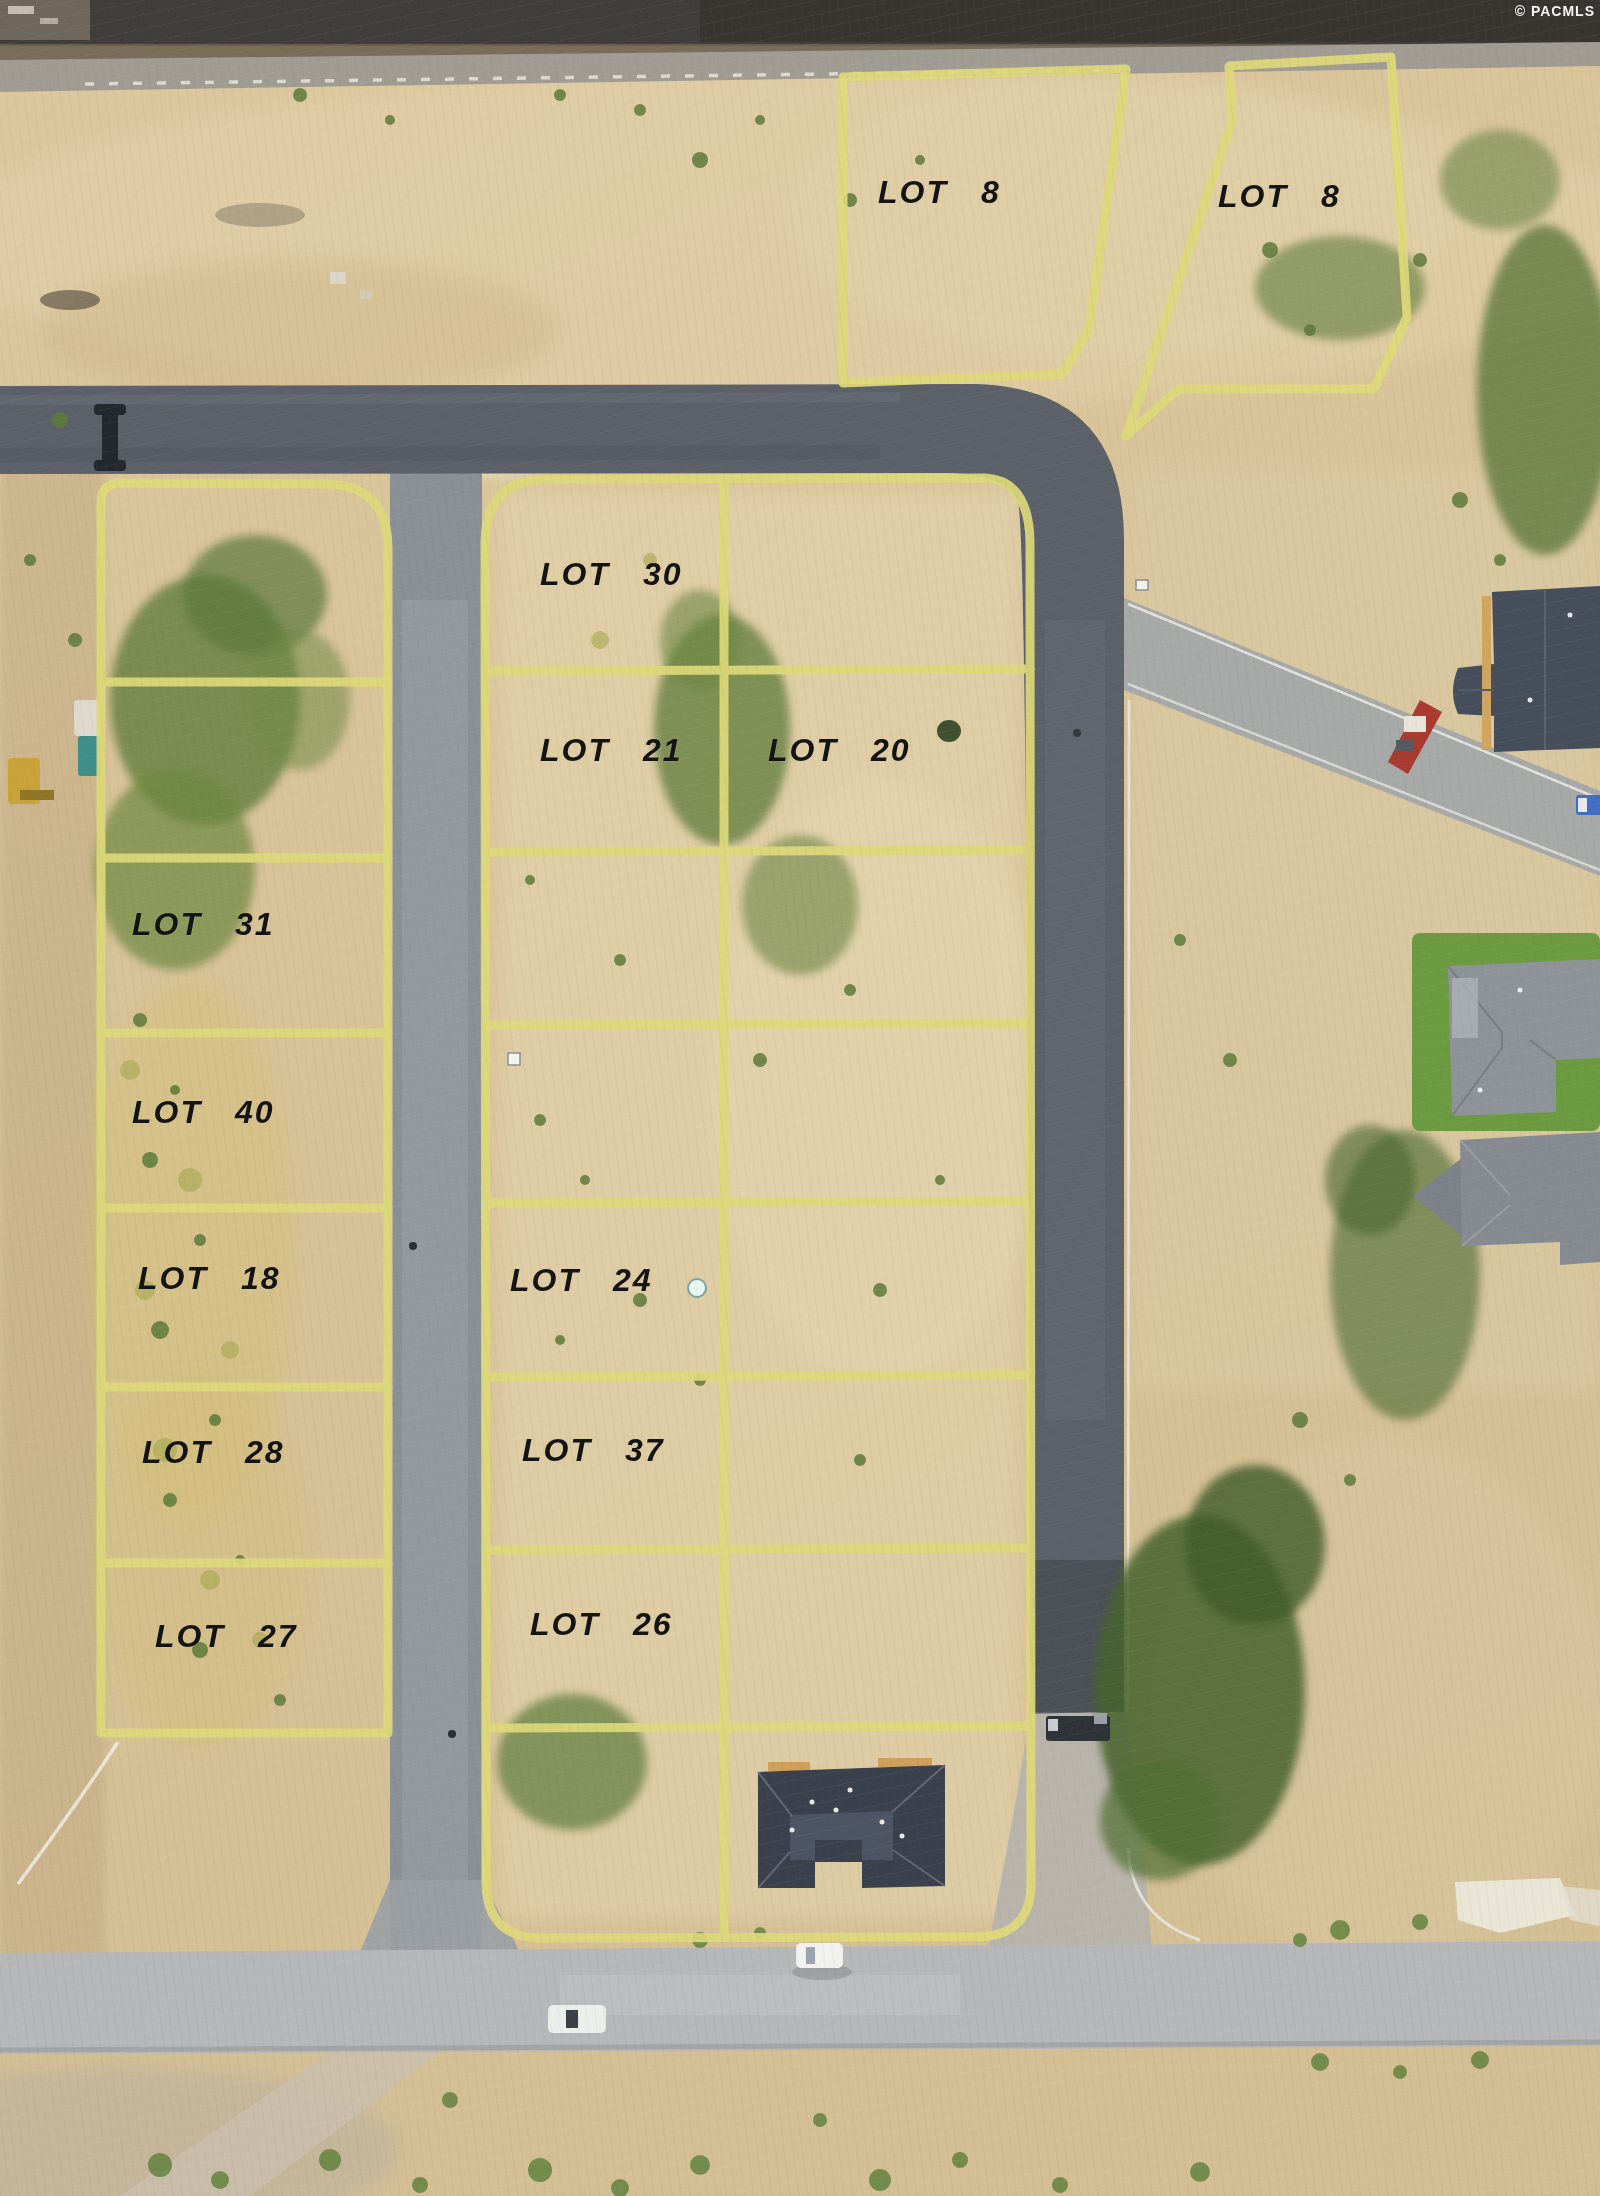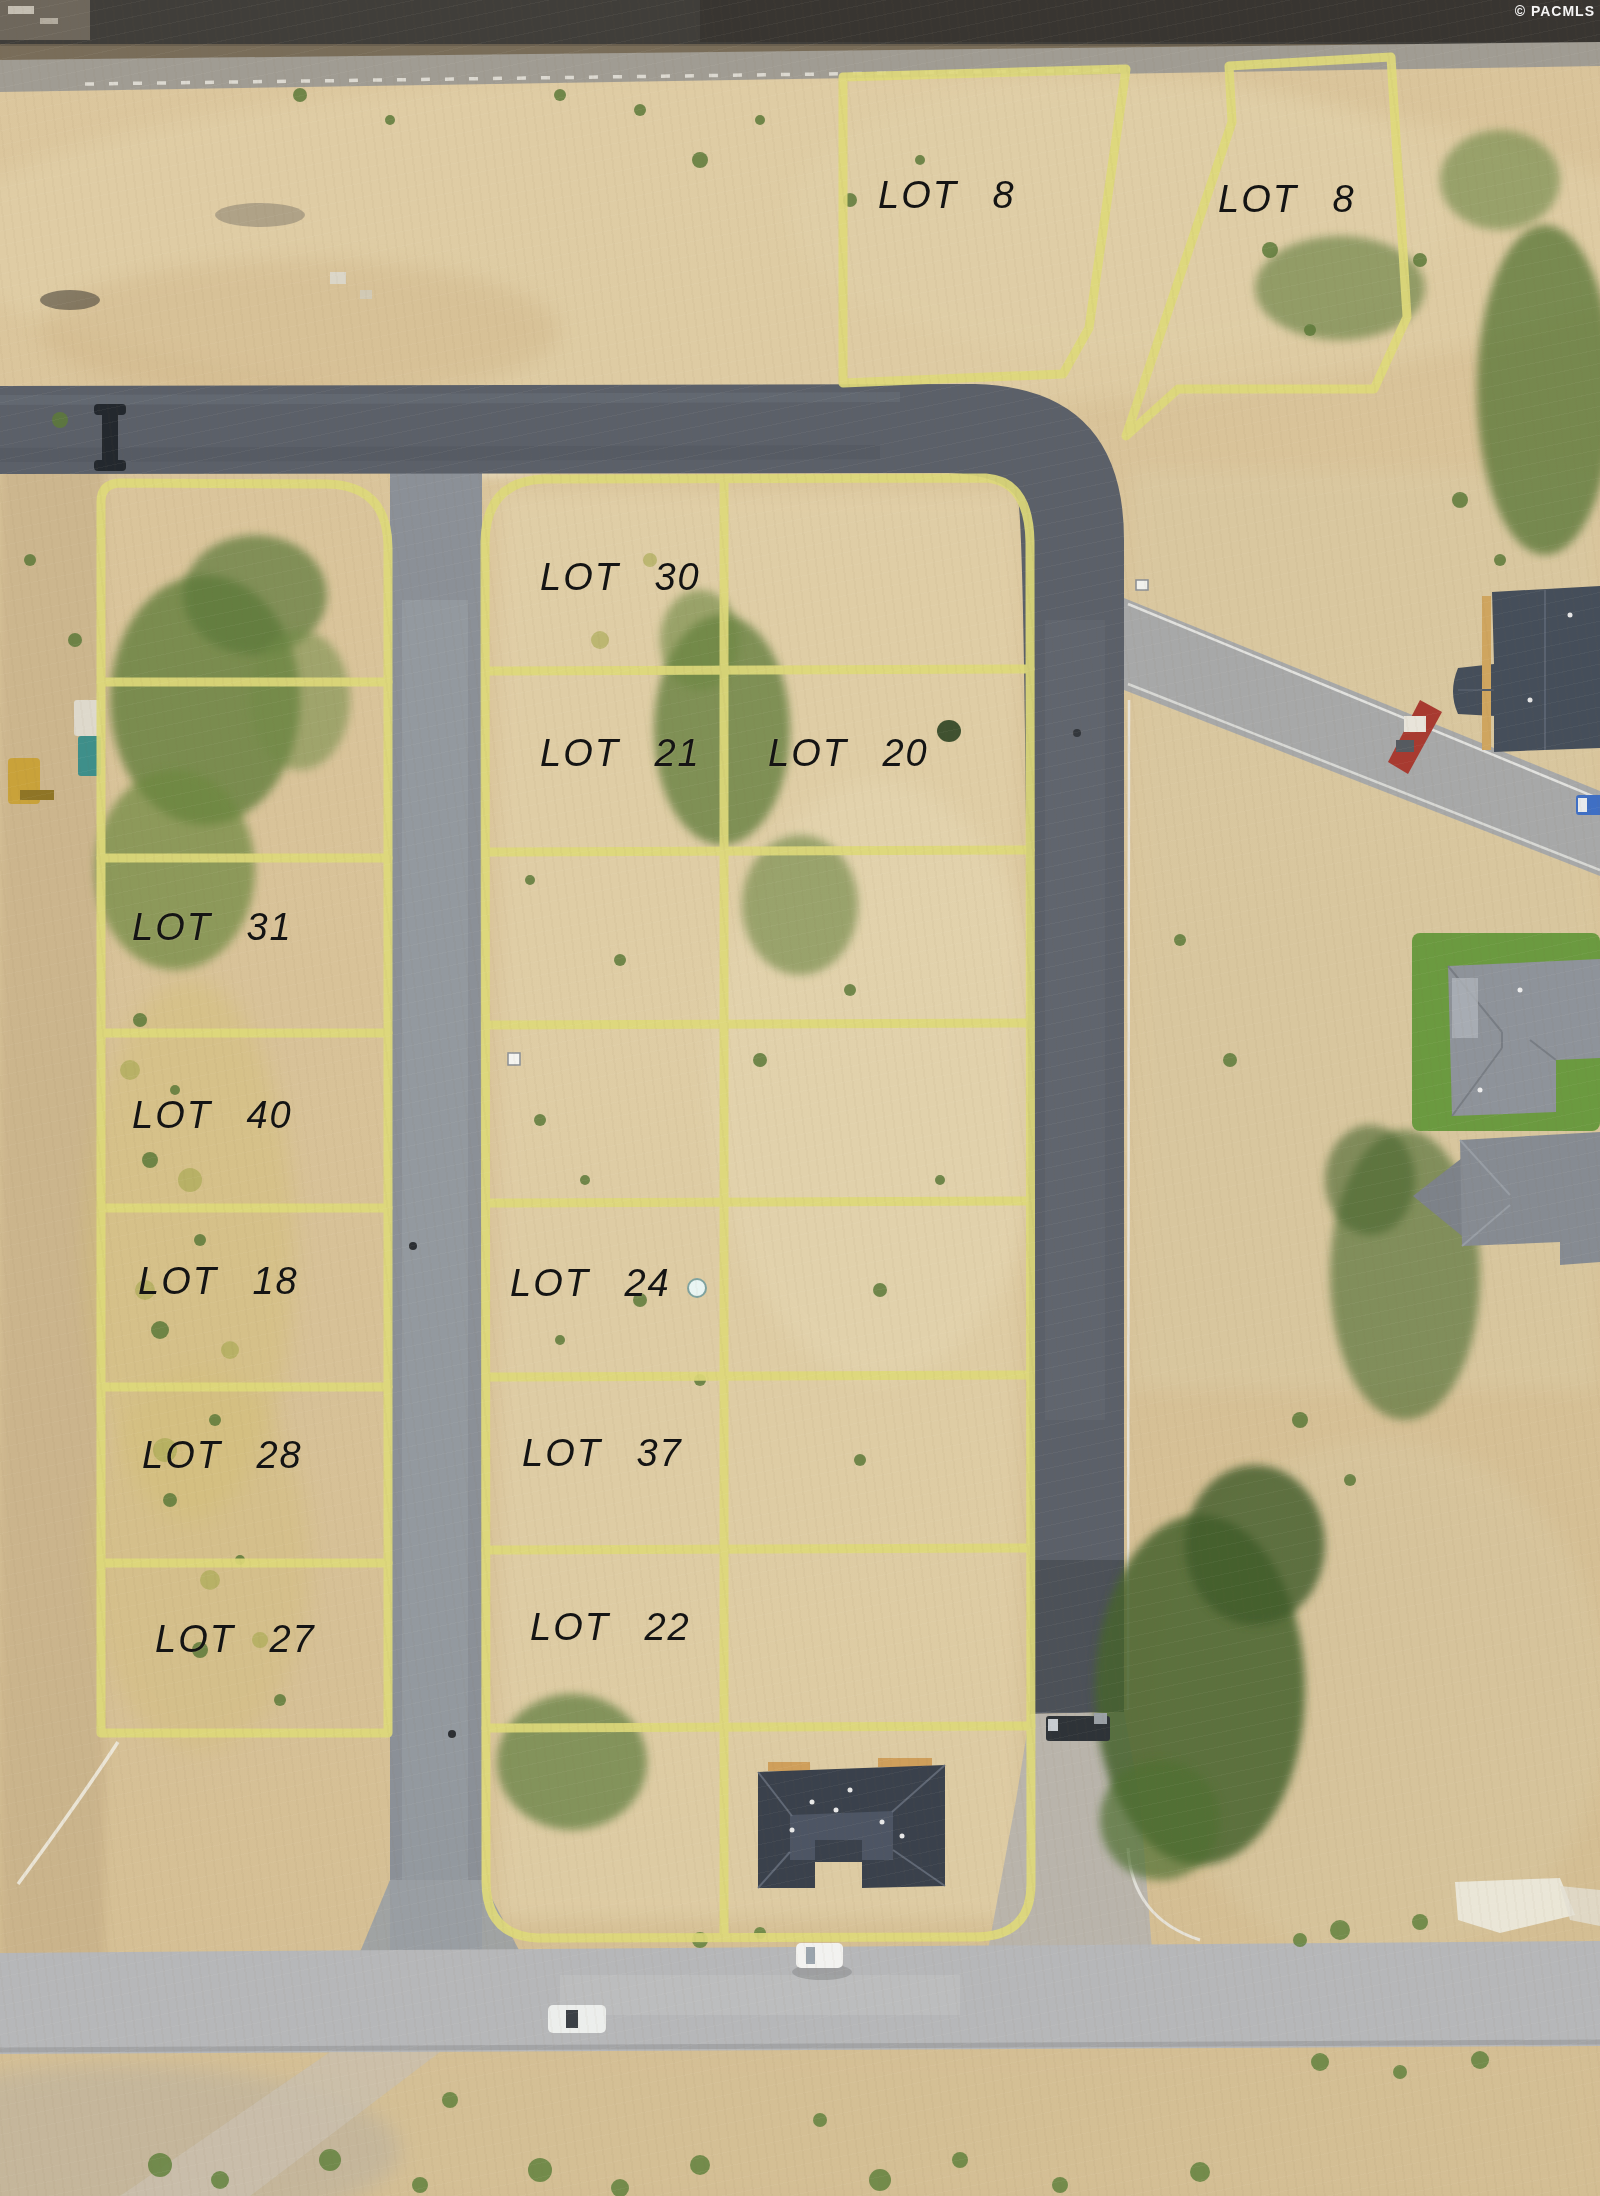--- a/index.html
+++ b/index.html
@@ -5,22 +5,22 @@
   html,body{margin:0;padding:0;background:#222;}
   #stage{
     position:relative;width:1600px;height:2196px;overflow:hidden;
     background:linear-gradient(160deg,#dcc79e 0%,#d8c298 40%,#d3bd92 100%);
     font-family:"Liberation Sans",sans-serif;
   }
   #stage svg{position:absolute;left:0;top:0;}
   .lot-label{
     position:absolute;z-index:5;
     font-family:"Liberation Sans",sans-serif;
-    font-style:italic;font-weight:400;
-    font-size:38px;line-height:1;color:#141414;
+    font-style:italic;font-weight:700;
+    font-size:32px;line-height:1;color:#141414;
     letter-spacing:2px;word-spacing:22px;white-space:nowrap;
     text-shadow:0 0 2px rgba(230,215,170,.35);
     text-align:center;
   }
   .watermark{
     position:absolute;z-index:6;top:3px;right:5px;
     font-family:Liberation Sans, sans-serif;font-weight:700;
     font-size:14px;color:rgba(255,255,255,.95);letter-spacing:1px;
   }
   .noise1{position:absolute;inset:0;z-index:3;pointer-events:none;opacity:.10;
@@ -339,17 +339,17 @@
 <div class="lot-label" style="left:540px;top:558px">LOT 30</div>
 <div class="lot-label" style="left:540px;top:734px">LOT 21</div>
 <div class="lot-label" style="left:768px;top:734px">LOT 20</div>
 <div class="lot-label" style="left:132px;top:908px">LOT 31</div>
 <div class="lot-label" style="left:132px;top:1096px">LOT 40</div>
 <div class="lot-label" style="left:138px;top:1262px">LOT 18</div>
 <div class="lot-label" style="left:510px;top:1264px">LOT 24</div>
 <div class="lot-label" style="left:142px;top:1436px">LOT 28</div>
 <div class="lot-label" style="left:522px;top:1434px">LOT 37</div>
 <div class="lot-label" style="left:155px;top:1620px">LOT 27</div>
-<div class="lot-label" style="left:530px;top:1608px">LOT 22</div>
+<div class="lot-label" style="left:530px;top:1608px">LOT 26</div>
 
 <div class="watermark">© PACMLS</div>
 
 </div>
 
 </body></html>

